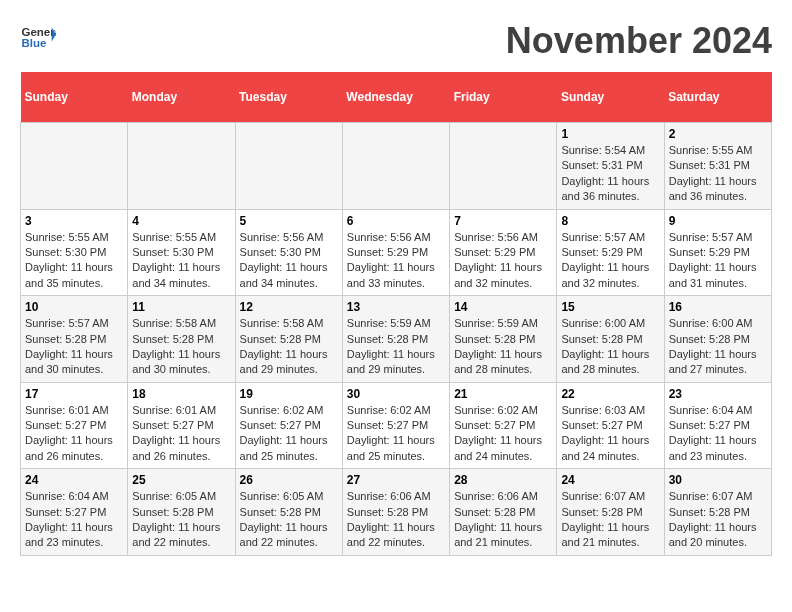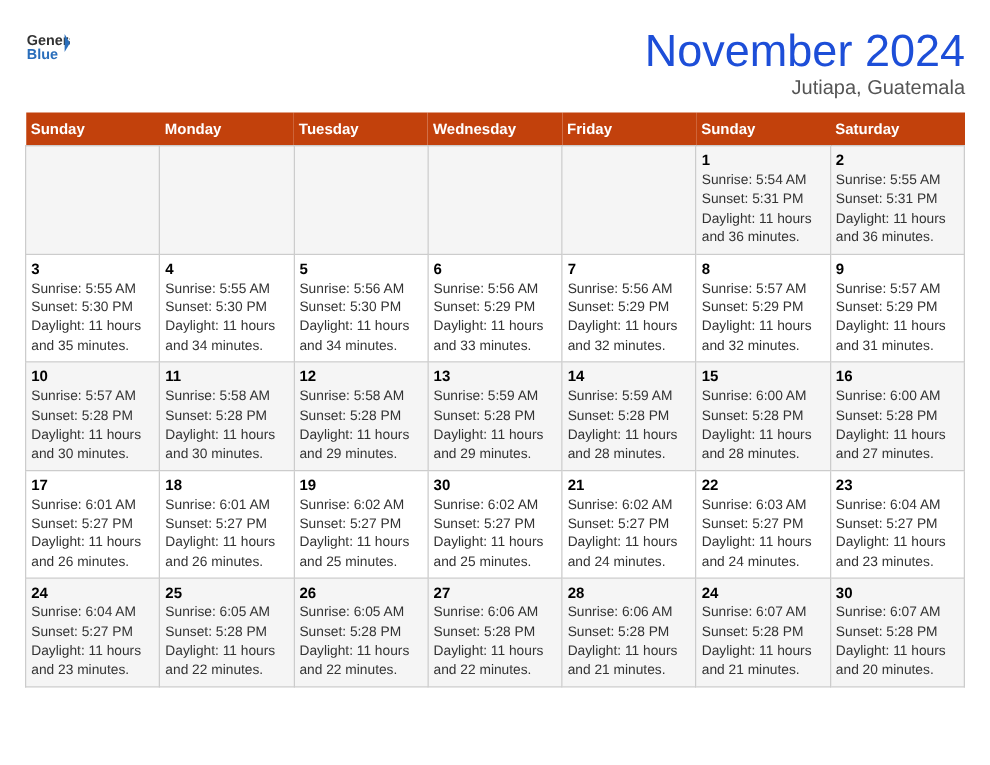--- a/index.html
+++ b/index.html
@@ -23,36 +23,36 @@
     }
     .logo-icon {
       width: 36px;
       height: 36px;
     }
     .title-block {
       text-align: right;
     }
     .month-title {
       font-size: 36px;
-      font-weight: normal;
-      color: #1d4ed8;
+      font-weight: bold;
+      color: #404040;
     }
     .location {
       font-size: 16px;
       color: #555;
     }
     table {
       width: 100%;
       border-collapse: collapse;
       font-size: 11px;
     }
     thead th {
-      background-color: #c2410c;
+      background-color: #ef4444;
       color: #fff;
-      padding: 6px 4px;
+      padding: 18px 4px;
       text-align: left;
       font-size: 12px;
       font-weight: bold;
     }
     tbody td {
       border: 1px solid #ccc;
       vertical-align: top;
       padding: 4px;
       height: 80px;
       width: calc(100% / 7);
@@ -82,21 +82,20 @@
 <div class="header">
   <div class="logo">
     <svg class="logo-icon" viewBox="0 0 50 50">
       <text x="2" y="22" font-size="16" font-weight="bold" fill="#333">General</text>
       <text x="2" y="38" font-size="16" font-weight="bold" fill="#2a6ebb">Blue</text>
       <polygon points="44,10 50,20 44,30" fill="#2a6ebb"></polygon>
     </svg>
   </div>
   <div class="title-block">
     <div class="month-title">November 2024</div>
-    <div class="location">Jutiapa, Guatemala</div>
   </div>
 </div>
 
 <table>
   <thead>
     <tr id="weekday-header">
         <th>Sunday</th>
         <th>Monday</th>
         <th>Tuesday</th>
         <th>Wednesday</th>

